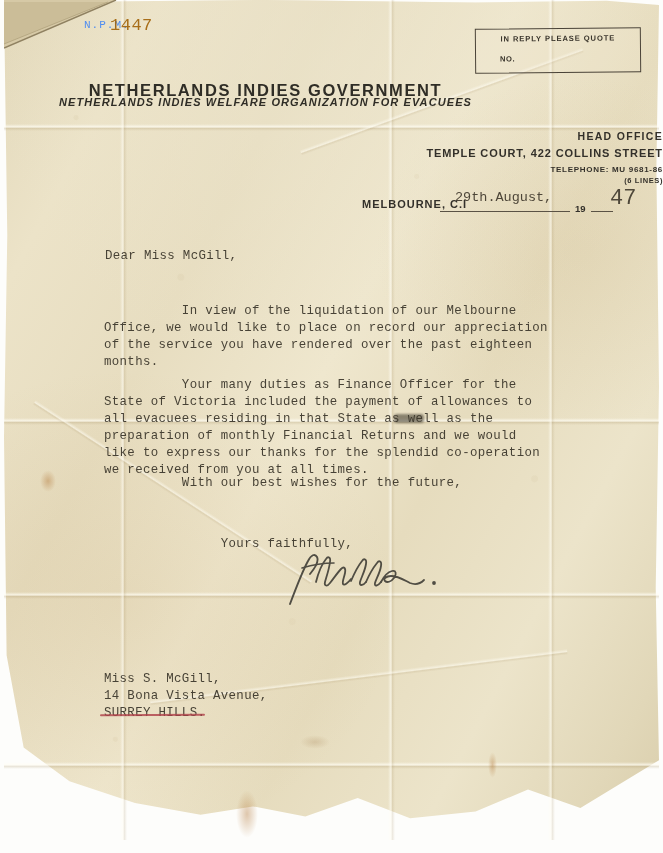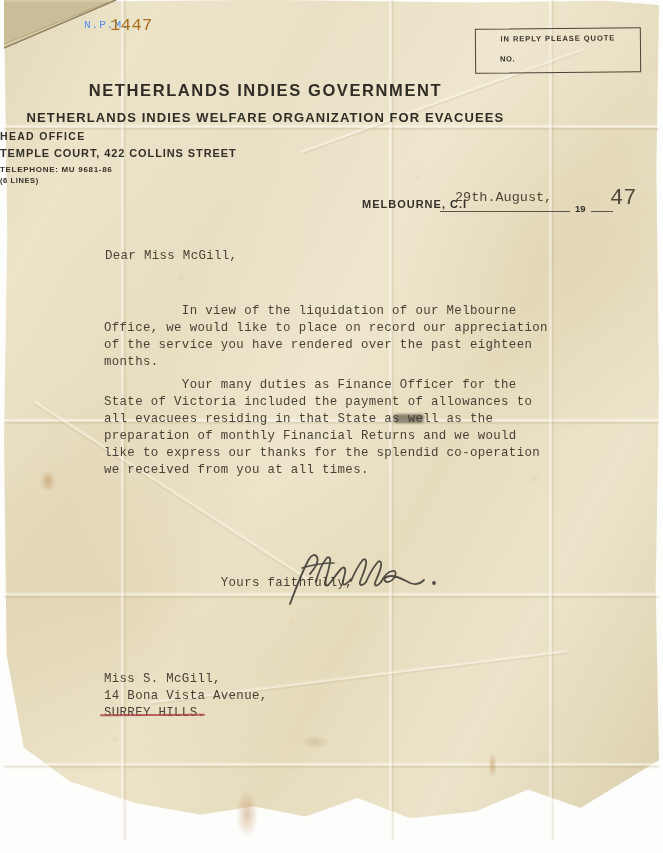--- a/index.html
+++ b/index.html
@@ -93,24 +93,24 @@
   
   .stain { position: absolute; pointer-events: none; border-radius: 50%; }
 
   
   .lh-line1, .lh-line2 {
     position: absolute; left: 0; width: 531px;
     text-align: center; color: #2f2d26;
     font-weight: bold; letter-spacing: 1.6px;
   }
   .lh-line1 { top: 81px;  font-size: 16.5px; }
-  .lh-line2 { top: 110px; font-size: 13px; letter-spacing: 1.1px; }
+  .lh-line2 { top: 96px; font-size: 11px; letter-spacing: 1.1px; font-style: italic; }
   .lh-sub {
     position: absolute; left: 0; width: 663px;
-    text-align: left; color: #33302a; font-weight: bold;
+    text-align: right; color: #33302a; font-weight: bold;
   }
   .lh-head   { top: 130px; font-size: 10.5px; letter-spacing: 1.3px; }
   .lh-addr   { top: 147px; font-size: 11px;   letter-spacing: 0.9px; }
   .lh-phone  { top: 165px; font-size: 8px;    letter-spacing: 0.7px; }
   .lh-lines  { top: 176px; font-size: 7.5px;  letter-spacing: 0.6px; }
 
   
   .refbox {
     position: absolute; left: 475px; top: 28px;
     width: 164px; height: 43px;
@@ -177,21 +177,21 @@
     line-height: 17.1px;
     color: #3a352a;
     white-space: pre;
     letter-spacing: 0.35px;
     opacity: 0.92;
   }
   .salutation { left: 105px; top: 248px; }
   .para1      { left: 104px; top: 303px; }
   .para2      { left: 104px; top: 377px; }
   .para3      { left: 104px; top: 475px; }
-  .closing    { left: 104px; top: 536px; margin-top: 39px; }
+  .closing    { left: 104px; top: 536px; }
   .signblock  { left: 104px; top: 592px; }
   .recipient  { left: 104px; top: 671px; }
 
   
   .red-underline {
     position: absolute; left: 100px; top: 714px;
     width: 105px; height: 2.2px;
     background: #b0424a;
     opacity: 0.82;
     transform: rotate(-0.3deg);
@@ -271,20 +271,21 @@
   <div class="tw para1">          In view of the liquidation of our Melbourne
 Office, we would like to place on record our appreciation
 of the service you have rendered over the past eighteen
 months.</div>
   <div class="tw para2">          Your many duties as Finance Officer for the
 State of Victoria included the payment of allowances to
 all evacuees residing in that State as well as the
 preparation of monthly Financial Returns and we would
 like to express our thanks for the splendid co-operation
 we received from you at all times.</div>
+  <div class="tw para3">          With our best wishes for the future,</div>
   <div class="tw closing">               Yours faithfully,</div>
 
   <div class="smudge"></div>
 
   <svg class="signature" viewBox="0 0 190 58">
     <g fill="none" stroke="#3c3a33" stroke-linecap="round" stroke-linejoin="round" opacity="0.88">
       <path d="M8,56 C14,40 20,24 26,13 C29,7 33,5 35,9 C37,13 33,20 28,26" stroke-width="1.9"></path>
       <path d="M20,20 C30,17 42,15 52,15" stroke-width="1.6"></path>
       <path d="M34,34 C36,26 40,16 44,11 C46,8 49,9 48,14 C47,22 44,30 43,34 C42,38 45,39 48,35 C52,30 56,24 59,21 C62,18 64,20 63,25 C62,30 60,34 61,36 C62,38 66,35 69,31" stroke-width="1.8"></path>
       <path d="M69,33 C72,26 76,18 80,13 C82,10 85,11 84,16 C83,23 79,30 78,34 C77,38 81,38 84,34" stroke-width="1.8"></path>

